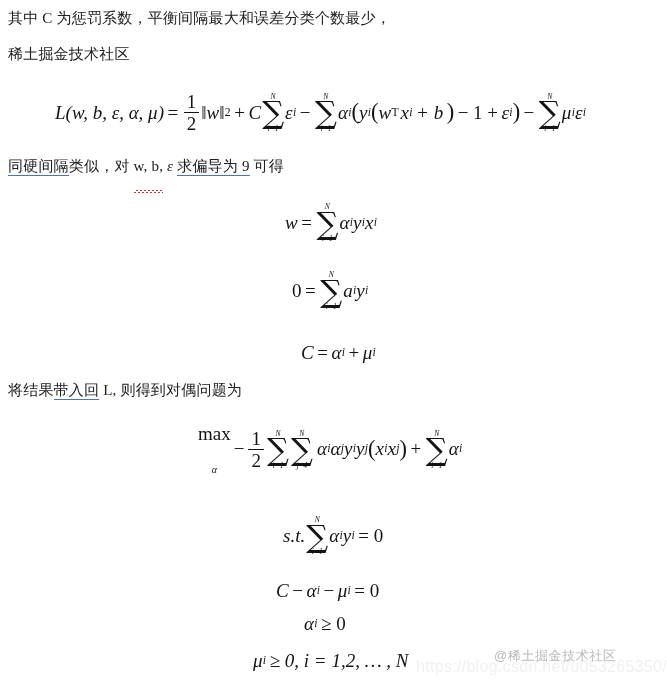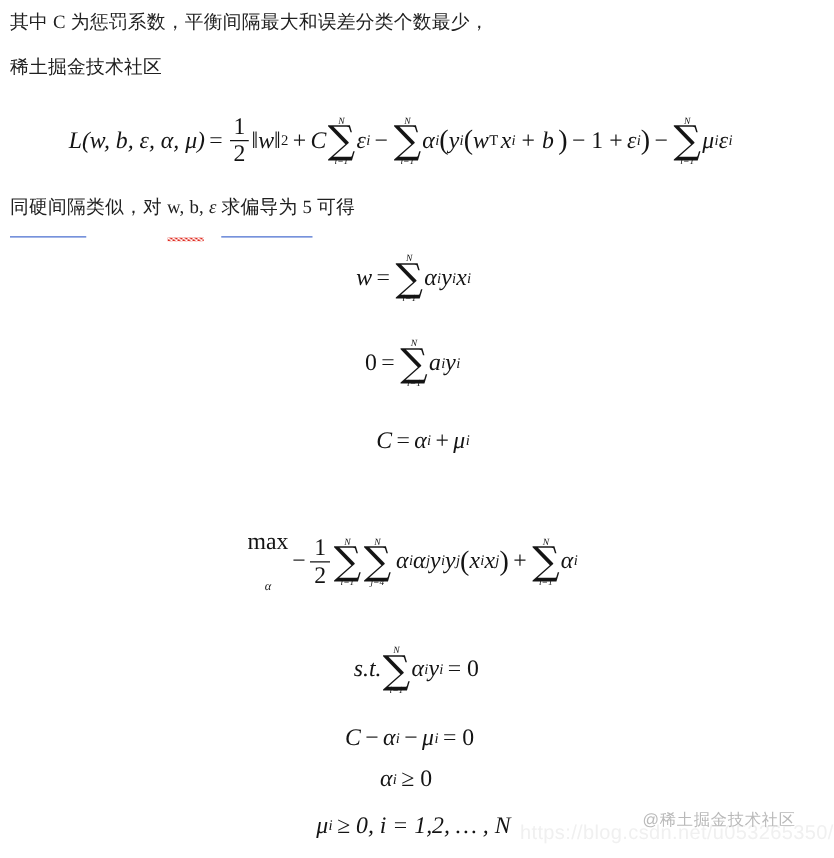--- a/index.html
+++ b/index.html
@@ -29,21 +29,21 @@
     position: absolute;
     left: 8px;
     font-size: 15px;
     line-height: 1.15;
     color: #202020;
     white-space: nowrap;
     letter-spacing: 0.2px;
   }
   .u-blue {
     border-bottom: 1.4px solid #4a6fd0;
-    padding-bottom: 15px;
+    padding-bottom: 1px;
   }
   .u-red {
     position: relative;
     padding-bottom: 17px;
   }
   .u-red::after {
     content: "";
     position: absolute;
     left: 0;
     right: 0;
@@ -216,21 +216,21 @@
         <span class="lim bot">i=1</span>
       </span>
       <span class="it">μ</span>
         <sub class="sb">i</sub>
       <span class="it">ε</span>
         <sub class="sb">i</sub>
     </span>
   </div>
 
   <div class="prose" style="top:158px;">
-    <span class="u-blue">同硬间隔</span><span>类似，对 </span><span class="u-red latin">w, b,</span><span class="latin" style="font-style:italic;"> ε </span><span class="u-blue">求偏导为 5</span><span> 可得</span>
+    <span class="u-blue">同硬间隔</span><span>类似，对 </span><span class="u-red latin">w, b,</span><span class="latin" style="font-style:italic;"> ε </span><span class="u-blue">求偏导为 9</span><span> 可得</span>
   </div>
 
   <div class="math" style="top:203px; left:285px; font-size:19px;">
     <span class="row">
       <span class="it">w</span>
       <span class="op-sp">=</span>
       <span class="sum">
         <span class="lim top">N</span>
         <span class="sig">∑</span>
         <span class="lim bot">i=1</span>
@@ -265,20 +265,23 @@
       <span class="it">C</span>
       <span class="op-sp">=</span>
       <span class="it">α</span>
         <sub class="sb">i</sub>
       <span class="op-sp">+</span>
       <span class="it">μ</span>
         <sub class="sb">i</sub>
     </span>
   </div>
 
+  <div class="prose" style="top:382px;">
+    <span>将结果</span><span class="u-blue">带入回</span><span> L, 则得到对偶问题为</span>
+  </div>
 
   <div class="math" style="top:424px; left:198px; font-size:19px;">
     <span class="row">
       <span class="maxop">
         <span class="op">max</span>
         <span class="sub">α</span>
       </span>
       <span class="op-tight">−</span>
       <span class="frac">
         <span class="num">1</span>
@@ -358,15 +361,15 @@
 
   <div class="math" style="top:650px; left:253px; font-size:19px;">
     <span class="row">
       <span class="it">μ</span>
         <sub class="sb">i</sub>
       <span class="it op-sp">≥ 0, i = 1,2, … , N</span>
     </span>
   </div>
 
   <div class="wm-url" style="top:658px; left:416px;">https://blog.csdn.net/u053265350/2</div>
-  <div class="wm-brand" style="top:647px; left:514px;">@稀土掘金技术社区</div>
+  <div class="wm-brand" style="top:647px; left:494px;">@稀土掘金技术社区</div>
 
 </div>
 
 </body></html>

